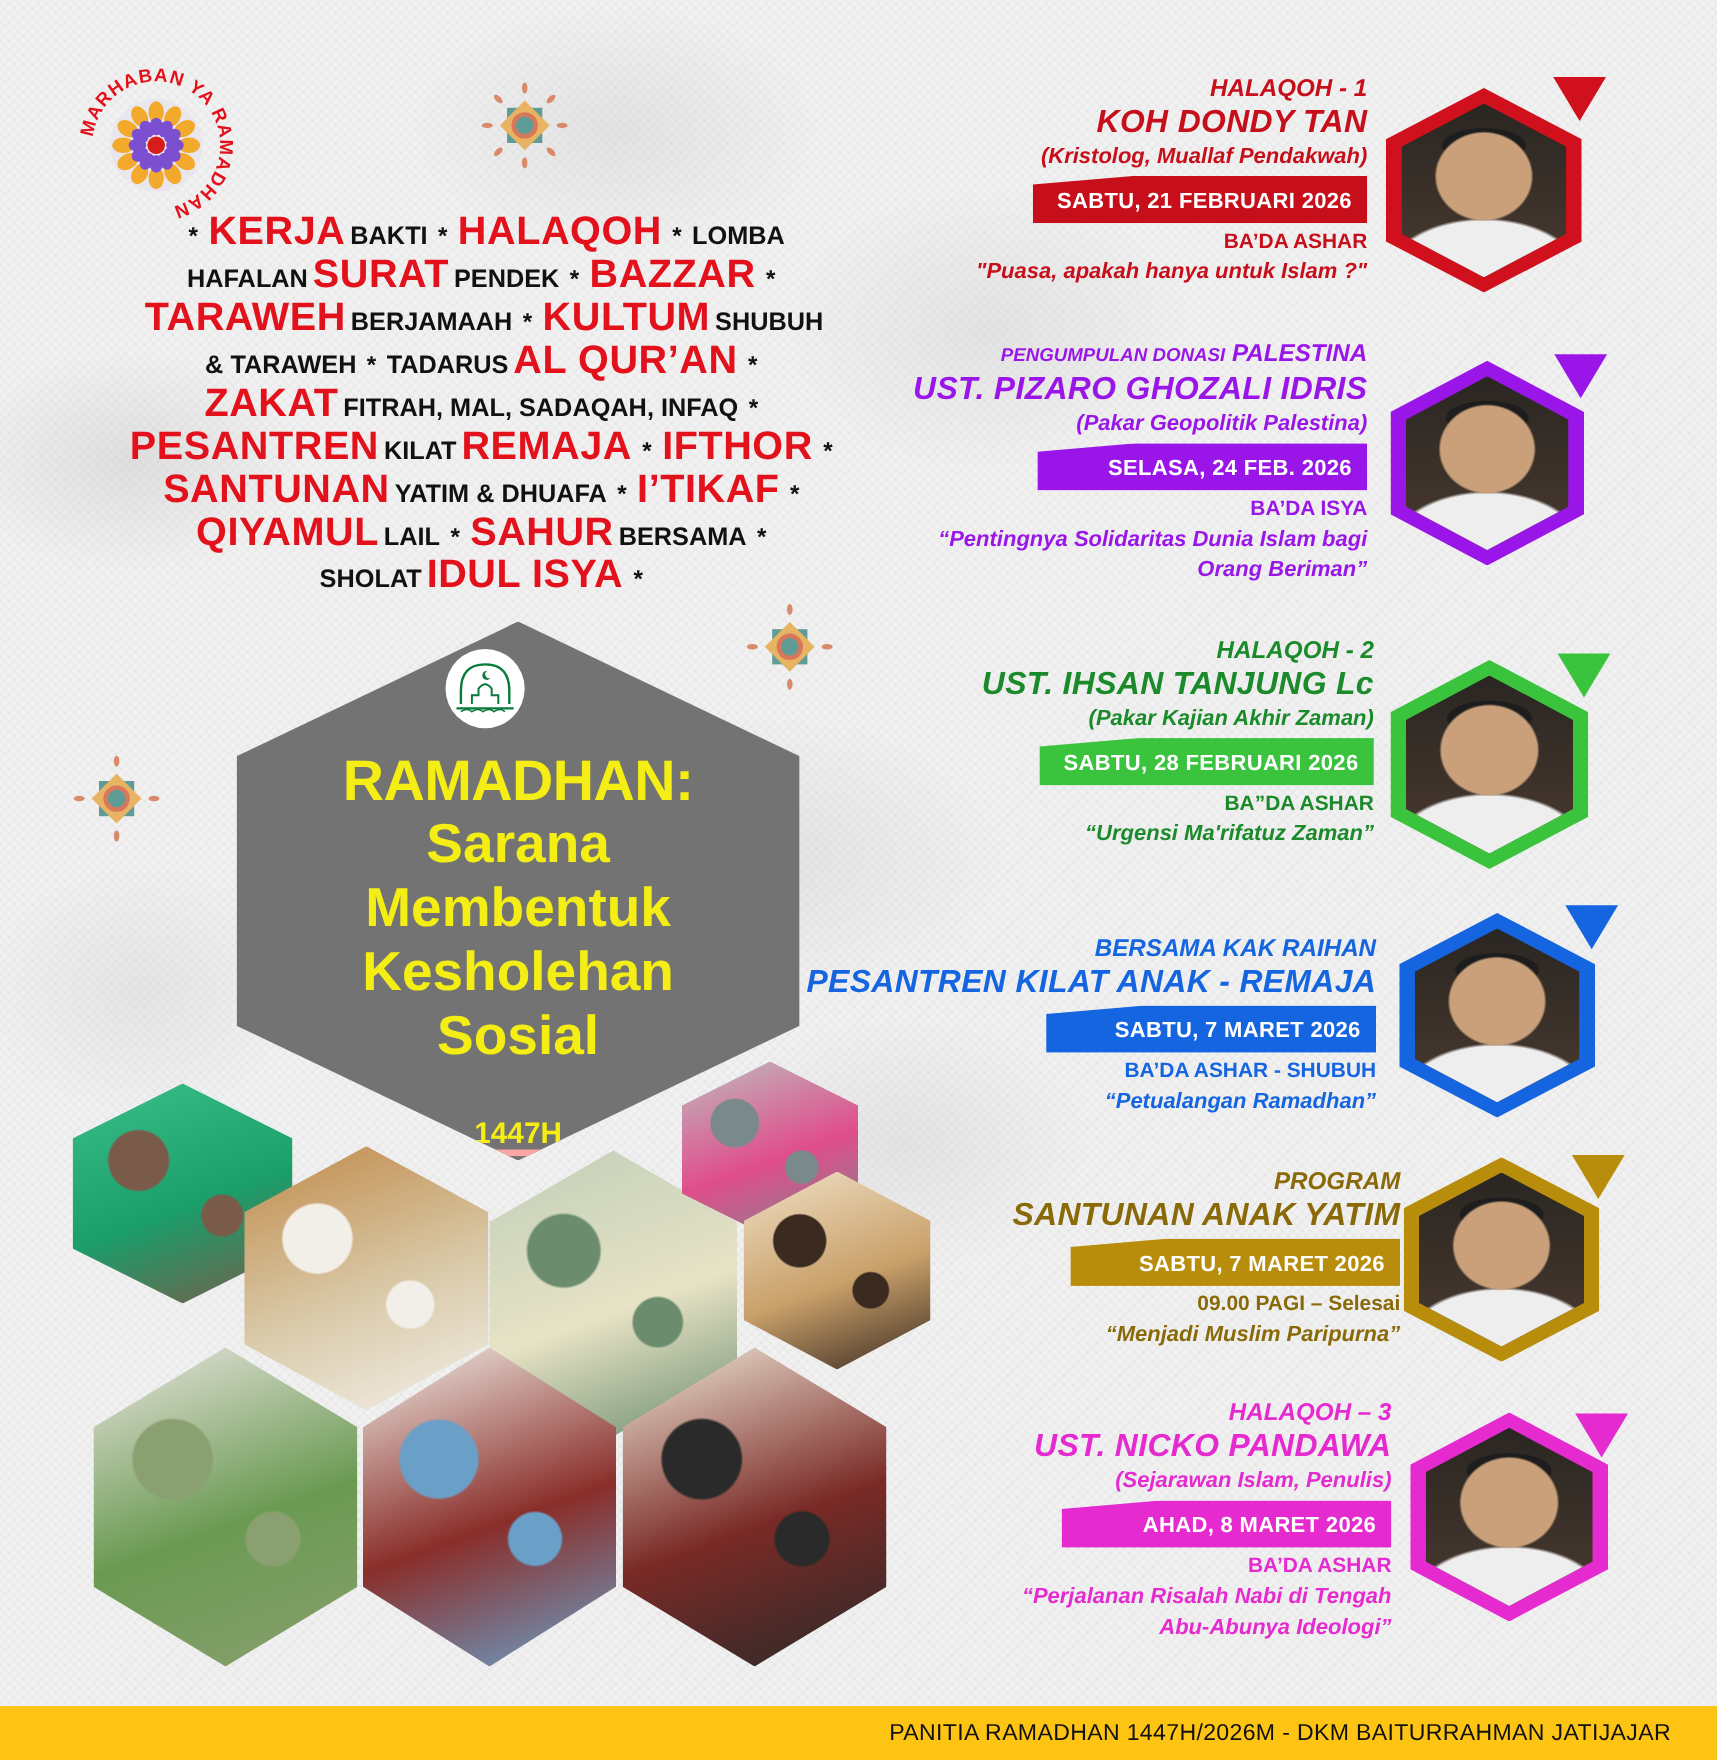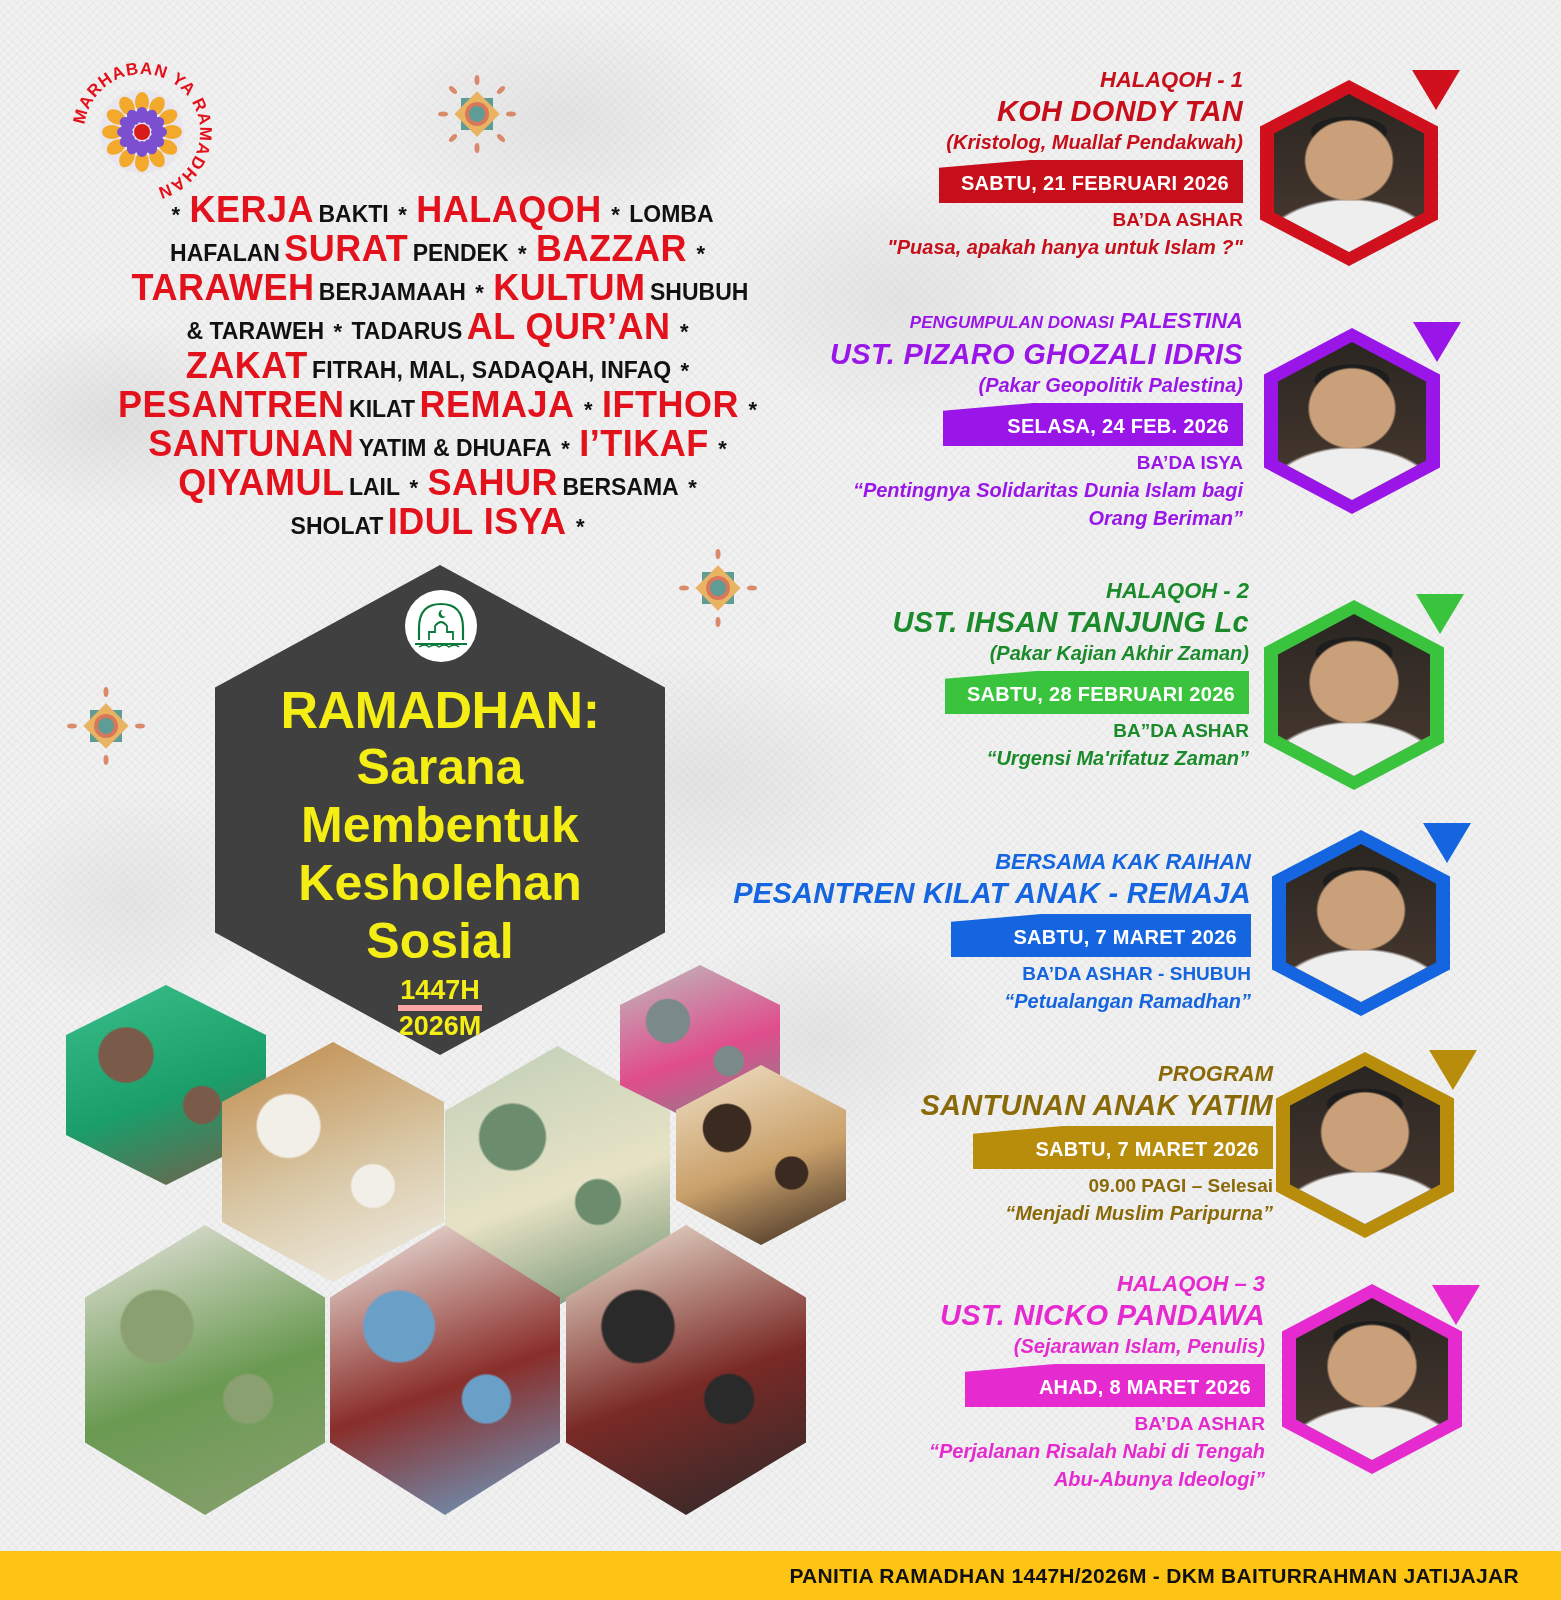--- a/index.html
+++ b/index.html
@@ -33,35 +33,35 @@
     font-weight: bold; line-height: 1;
   }
   .rangkaian .title { font-size: 27px; color: #111; letter-spacing: 0.5px; margin-bottom: 4px; }
   .rangkaian .line { display: block; margin: 0 0 3px 0; white-space: nowrap; }
   .rangkaian .red { color: #e3111b; font-size: 36px; letter-spacing: 0.5px; }
   .rangkaian .blk { color: #111; font-size: 23px; }
   .rangkaian .star { color: #111; font-size: 22px; margin: 0 5px; }
 
   
   .main-hex {
-    left: 215px; top: 565px; width: 450px; height: 490px;
-    background: #404040;
+    left: 215px; top: 565px; width: 512px; height: 490px;
+    background: #737373;
     clip-path: polygon(50% 0%, 100% 25%, 100% 75%, 50% 100%, 0% 75%, 0% 25%);
     text-align: center; color: #f4ee15;
     font-family: "Liberation Sans", sans-serif; font-weight: bold;
   }
   .main-hex .logo {
     position: absolute; left: 190px; top: 25px; width: 72px; height: 72px;
     border-radius: 50%; background: #fff;
   }
   .main-hex .h1 { position: absolute; top: 115px; left: 0; right: 0; font-size: 52px; letter-spacing: -0.5px; }
   .main-hex .h2 { position: absolute; top: 173px; left: 0; right: 0; font-size: 50px; line-height: 58px; }
   .main-hex .year { position: absolute; left: 0; right: 0; top: 410px; font-size: 27px; line-height: 30px; }
   .main-hex .year span { display: inline-block; }
-  .main-hex .year .top { border-bottom: 6px solid #fca5a5; padding: 0 2px; }
+  .main-hex .year .top { border-bottom: 6px solid #fca5a5; padding: 0 2px; margin-top: 40px; }
 
   
   .photo {
     position: absolute;
     clip-path: polygon(25% 3%, 75% 3%, 100% 50%, 75% 97%, 25% 97%, 0% 50%);
     clip-path: polygon(50% 0%, 100% 25%, 100% 75%, 50% 100%, 0% 75%, 0% 25%);
     box-shadow: 0 0 10px rgba(0,0,0,0.3);
   }
 
   
@@ -89,21 +89,21 @@
     position: absolute; width: 0; height: 0;
     border-left: 24px solid transparent; border-right: 24px solid transparent;
     border-top: 40px solid #000;
   }
 
   
   .footer {
     left: 0; top: 1551px; width: 1561px; height: 49px;
     background: #fec414;
     text-align: right; padding-right: 42px;
-    font-family: "Liberation Sans", sans-serif; font-weight: bold;
+    font-family: "Liberation Sans", sans-serif; font-weight: normal;
     font-size: 21px; line-height: 49px; color: #111; letter-spacing: 0.3px;
   }
 </style>
 </head>
 <body>
 
 <div class="abs badge">
   <svg width="160" height="140" viewBox="0 0 160 140">
     <defs>
       <path id="arcpath" d="M 80 70 m -58 0 a 58 58 0 1 1 116 0 a 58 58 0 1 1 -116 0"></path>

